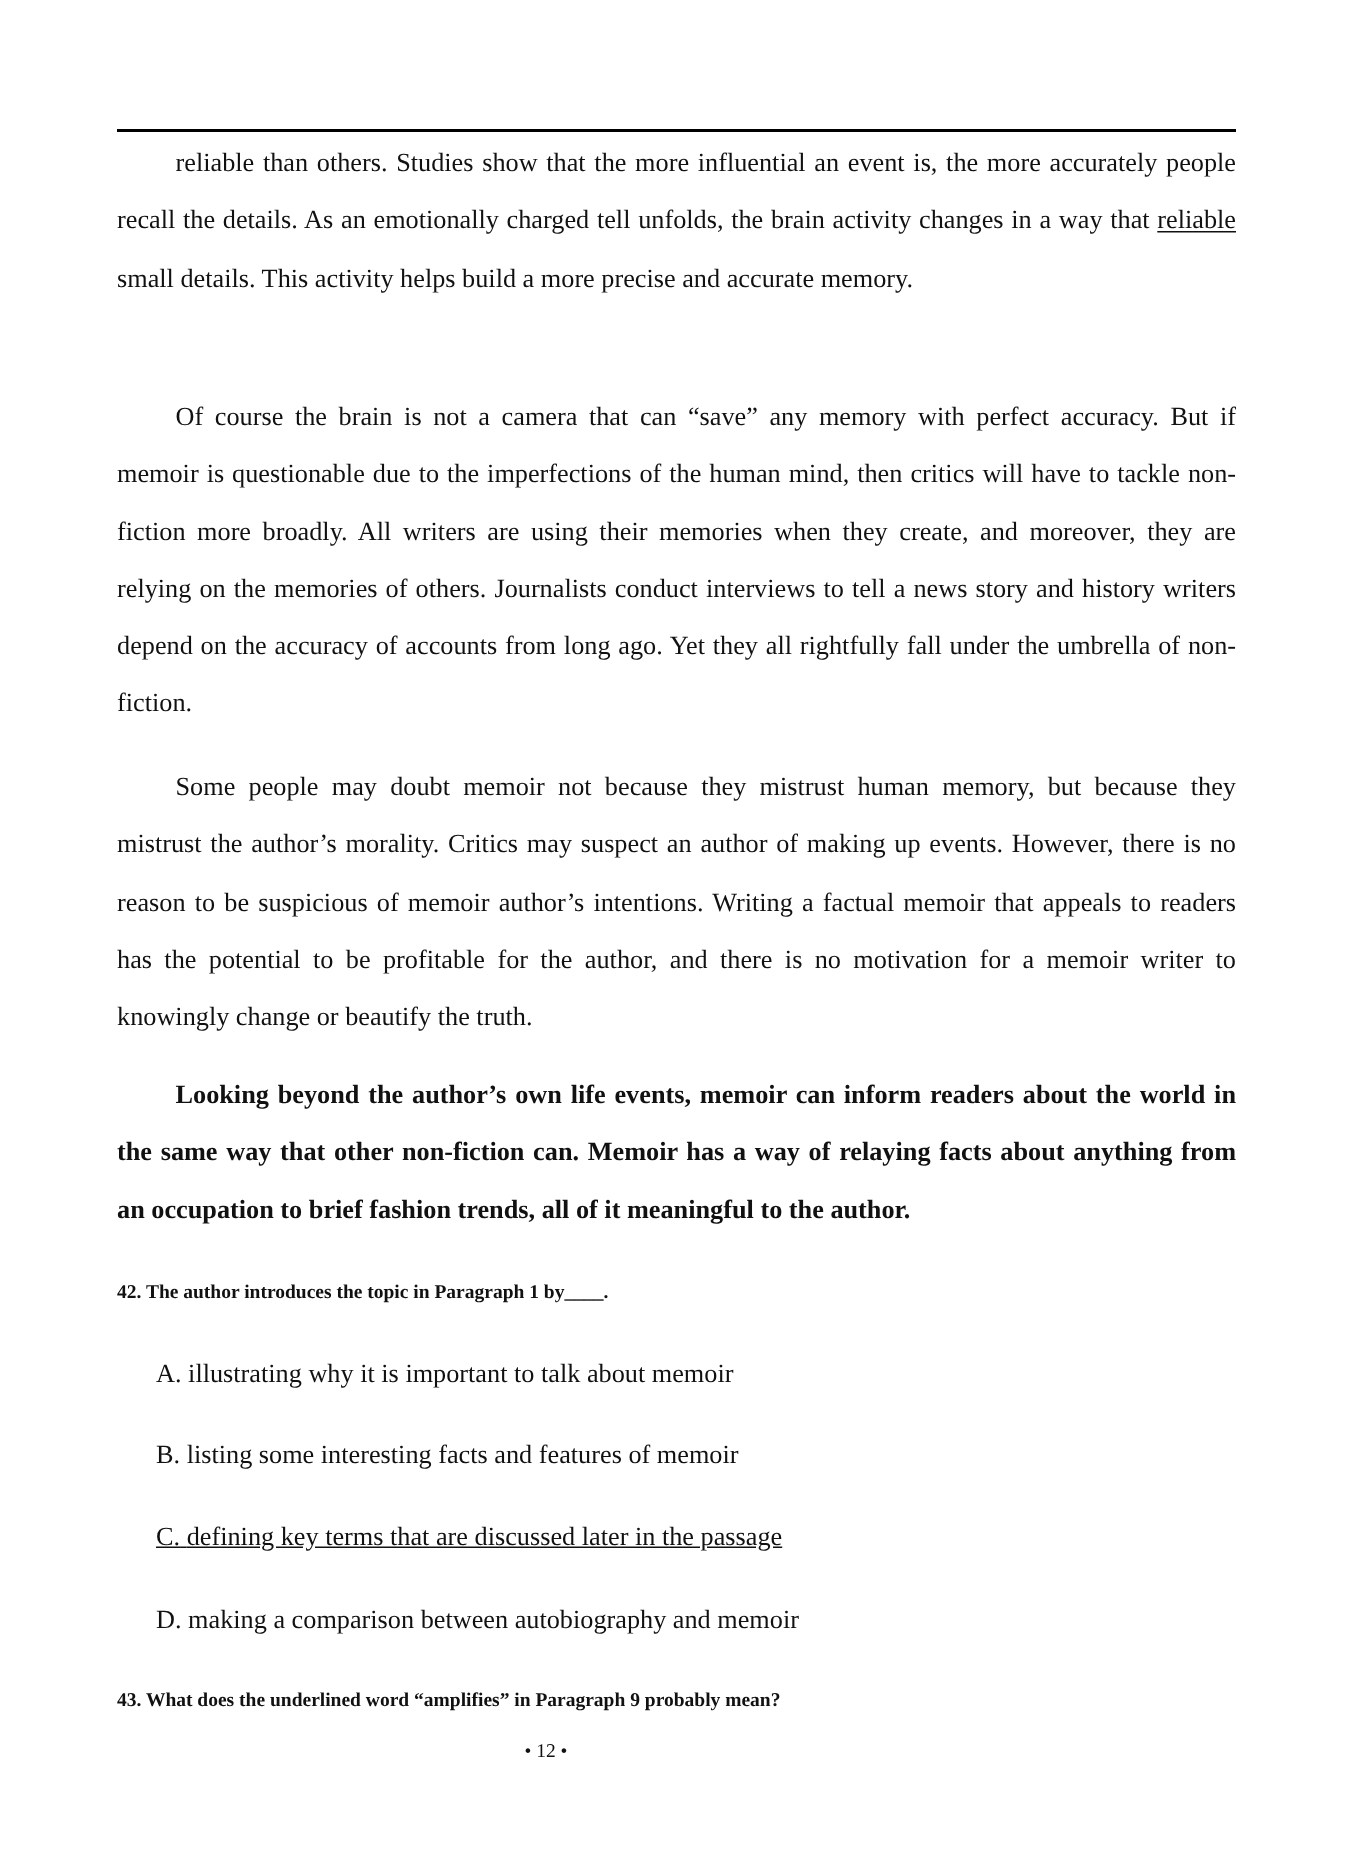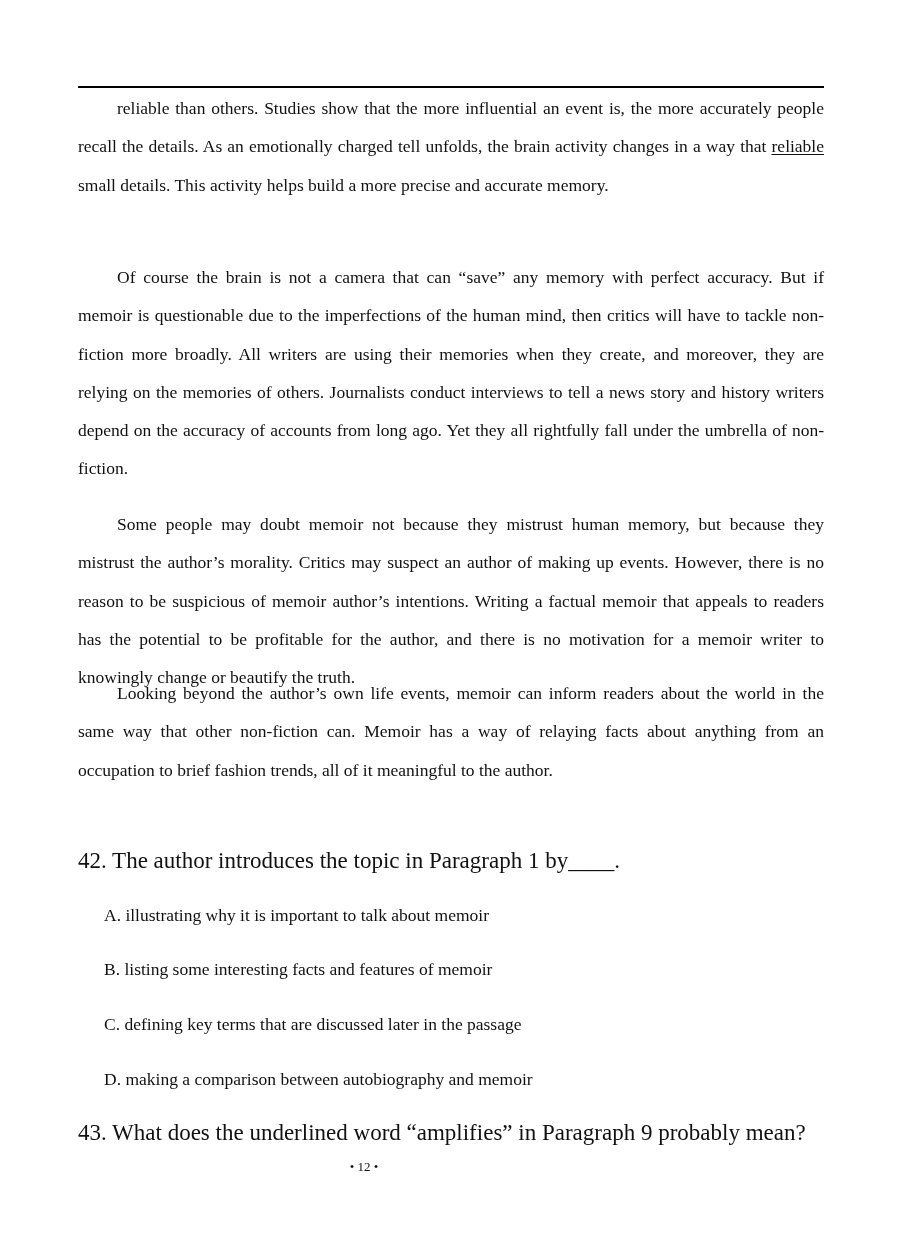--- a/index.html
+++ b/index.html
@@ -14,22 +14,23 @@
     }
     .para {
       position: absolute; left: 78px; width: 746px;
       font-size: 17.5px; line-height: 38.3px;
       text-align: justify; text-align-last: left;
       margin: 0;
     }
     .para.indent { text-indent: 39px; }
     .u { text-decoration: underline; text-underline-offset: 2px; }
     .question {
-      position: absolute; left: 78px; font-size: 23px; line-height: 22px; margin: 0;
+      position: absolute; left: 78px; font-size: 13px; line-height: 22px; margin: 0;
       white-space: nowrap;
+      font-weight: bold;
     }
     .option {
       position: absolute; left: 104px; font-size: 17.5px; line-height: 22px; margin: 0;
       white-space: nowrap;
     }
     .page-num {
       position: absolute; left: 0; width: 728px; top: 1159px; text-align: center;
       font-size: 13px; line-height: 16px;
     }
   </style>
@@ -37,27 +38,27 @@
 <body>
 
 <div class="top-rule"></div>
 
 <p class="para indent" style="top:89px;"><span>reliable than others. Studies show that the more influential an event is, the more accurately people  recall the details. As an emotionally charged tell unfolds, the brain activity changes in a way that  </span><span class="u">reliable </span><span>small details. This activity helps build a more precise and accurate memory.</span></p>
 
 <p class="para indent" style="top:258px;">Of course the brain is not a camera that can “save” any memory with perfect accuracy. But if memoir is questionable due to the imperfections of the human mind, then critics will have to tackle non-fiction more broadly. All writers are using their memories when they create,  and  moreover, they are relying on the memories of others. Journalists conduct interviews to tell a news  story and history writers depend on the accuracy of accounts from long ago. Yet they all rightfully  fall under the umbrella of non-fiction.</p>
 
 <p class="para indent" style="top:505px;">Some people may doubt memoir not because they mistrust human memory, but because they  mistrust the author’s morality. Critics may suspect an author of making up events. However, there  is no reason to be suspicious of memoir author’s intentions. Writing a factual memoir that appeals  to readers has the potential to be profitable for the author, and there is no motivation for a memoir  writer to knowingly change or beautify the truth.</p>
 
-<p class="para indent" style="top:674px;">Looking beyond the author’s own life events, memoir can inform readers about the world in  the same way that other non-fiction can. Memoir has a way of relaying facts about anything from  an occupation to brief fashion trends, all of it meaningful to the author.</p>
+<p class="para indent" style="top:710px;font-weight:bold;">Looking beyond the author’s own life events, memoir can inform readers about the world in  the same way that other non-fiction can. Memoir has a way of relaying facts about anything from  an occupation to brief fashion trends, all of it meaningful to the author.</p>
 
 <p class="question" style="top:850px;"><span>42.</span> <span>The author introduces the topic in Paragraph 1 by____.</span></p>
 
 <p class="option" style="top:904px;text-align:center;"><span>A.</span> <span>illustrating why it is important to talk about memoir</span></p>
 
 <p class="option" style="top:958px;"><span>B.</span> <span>listing some interesting facts and features of memoir</span></p>
 
-<p class="option" style="top:1013px;"><span>C.</span> <span>defining key terms that are discussed later in the passage</span></p>
+<p class="option" style="top:1013px;text-decoration:underline;"><span>C.</span> <span>defining key terms that are discussed later in the passage</span></p>
 
 <p class="option" style="top:1068px;"><span>D.</span> <span>making a comparison between autobiography and memoir</span></p>
 
 <p class="question" style="top:1122px;"><span>43.</span> <span>What does the underlined word “amplifies” in Paragraph 9 probably mean?</span></p>
 
 <div class="page-num">• 12 •</div>
 
 </body></html>

